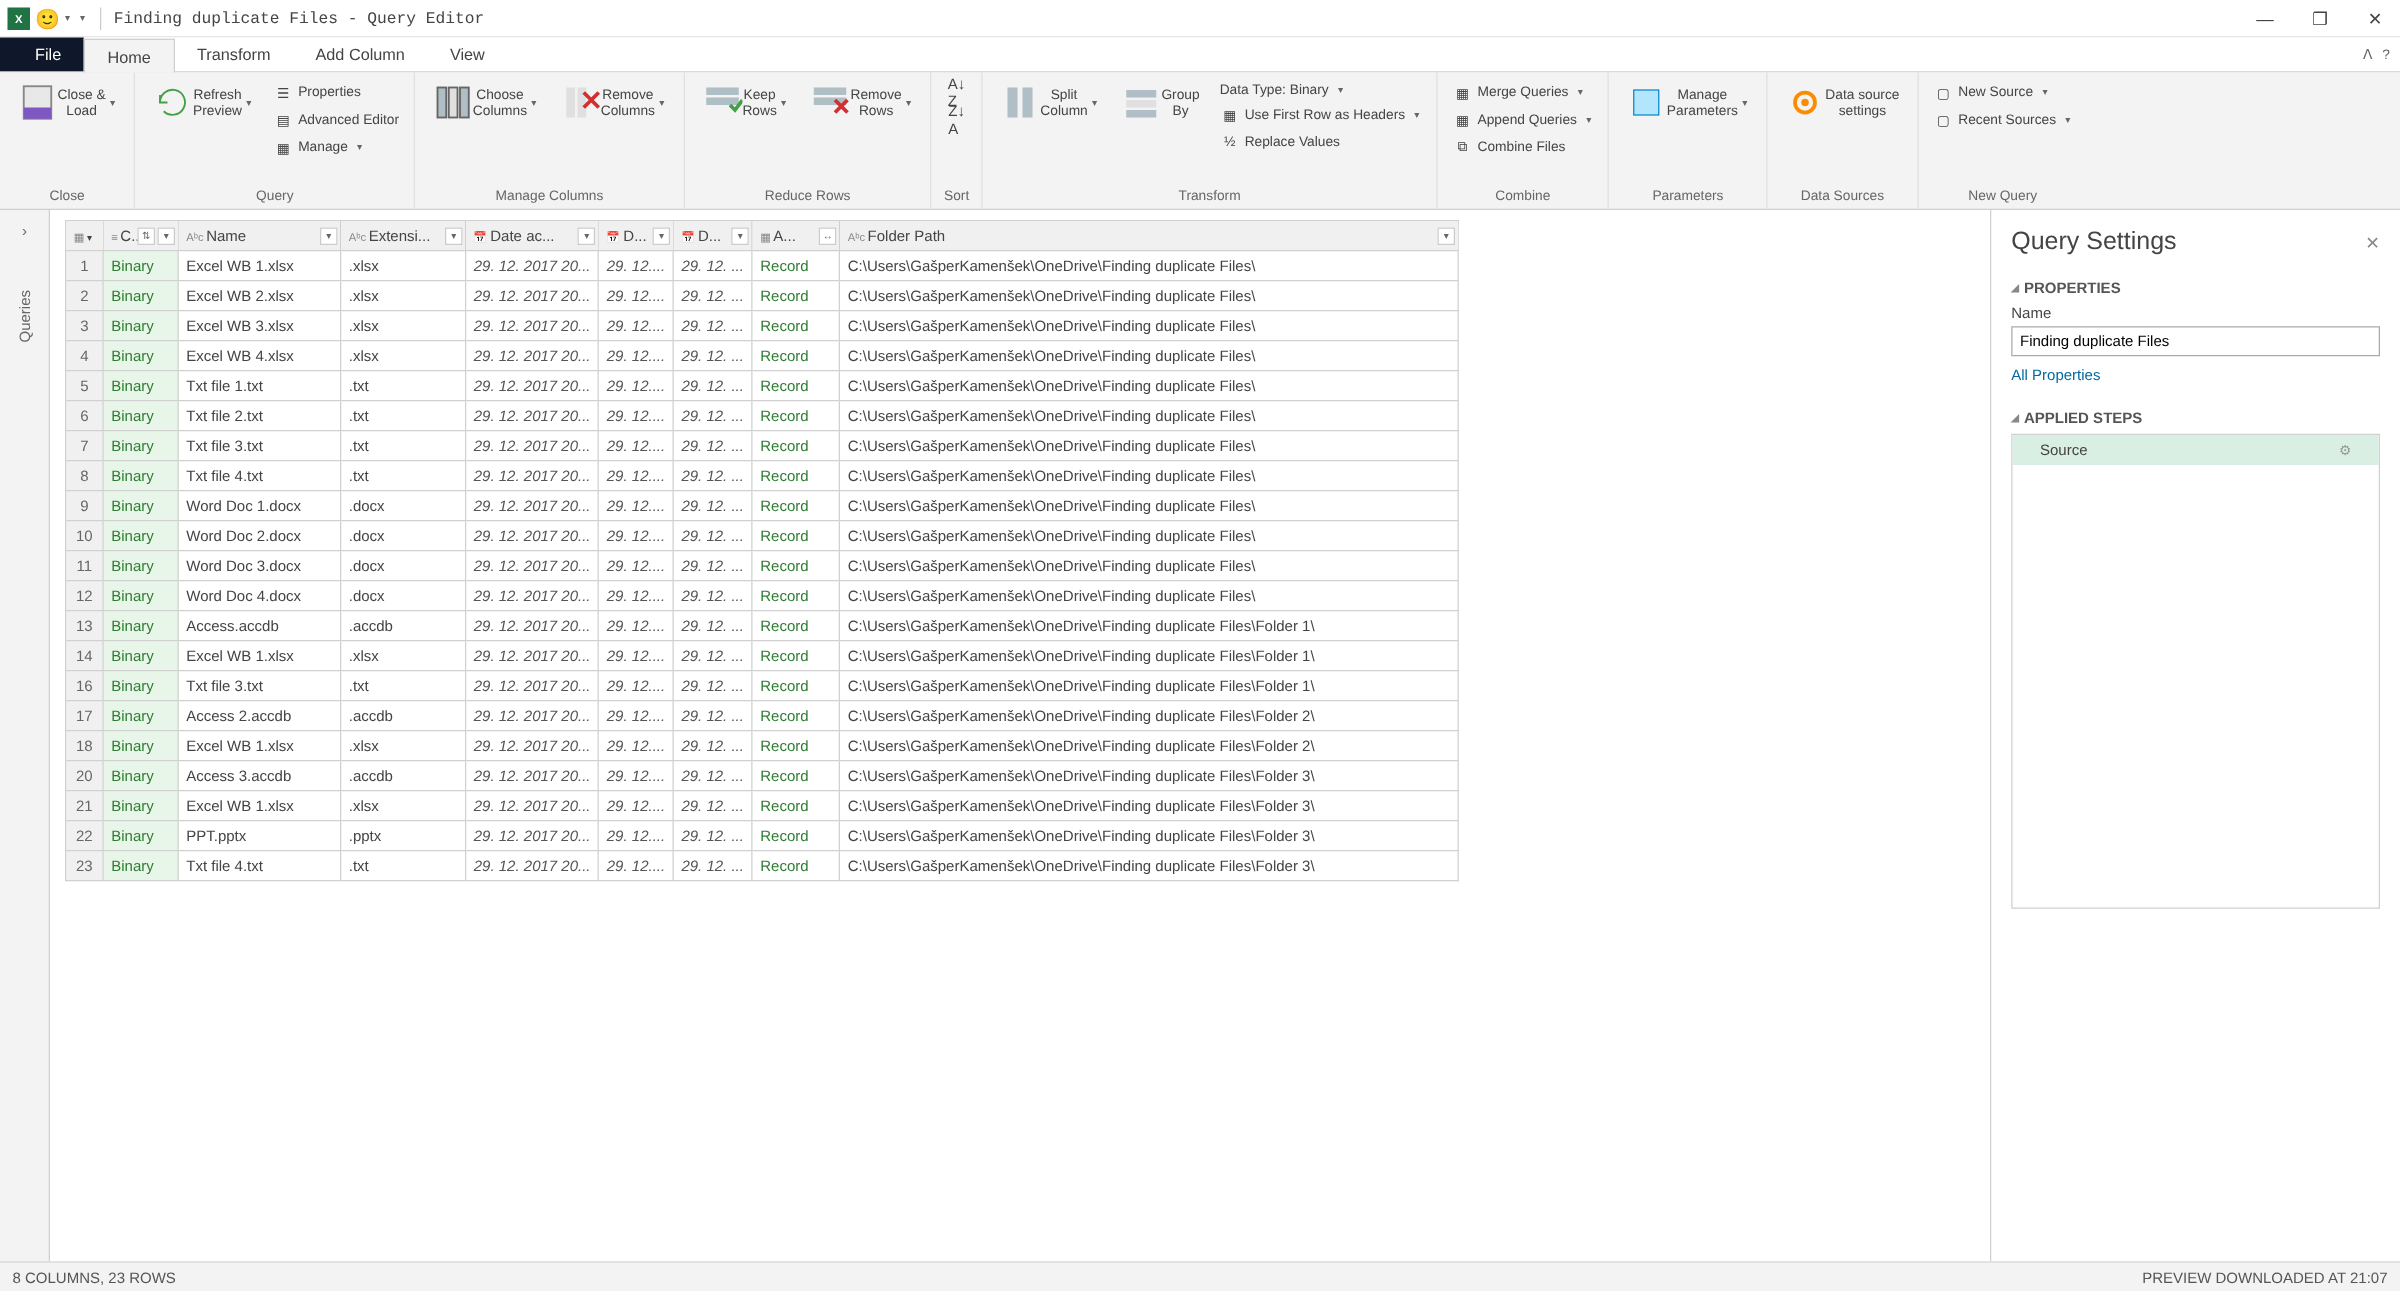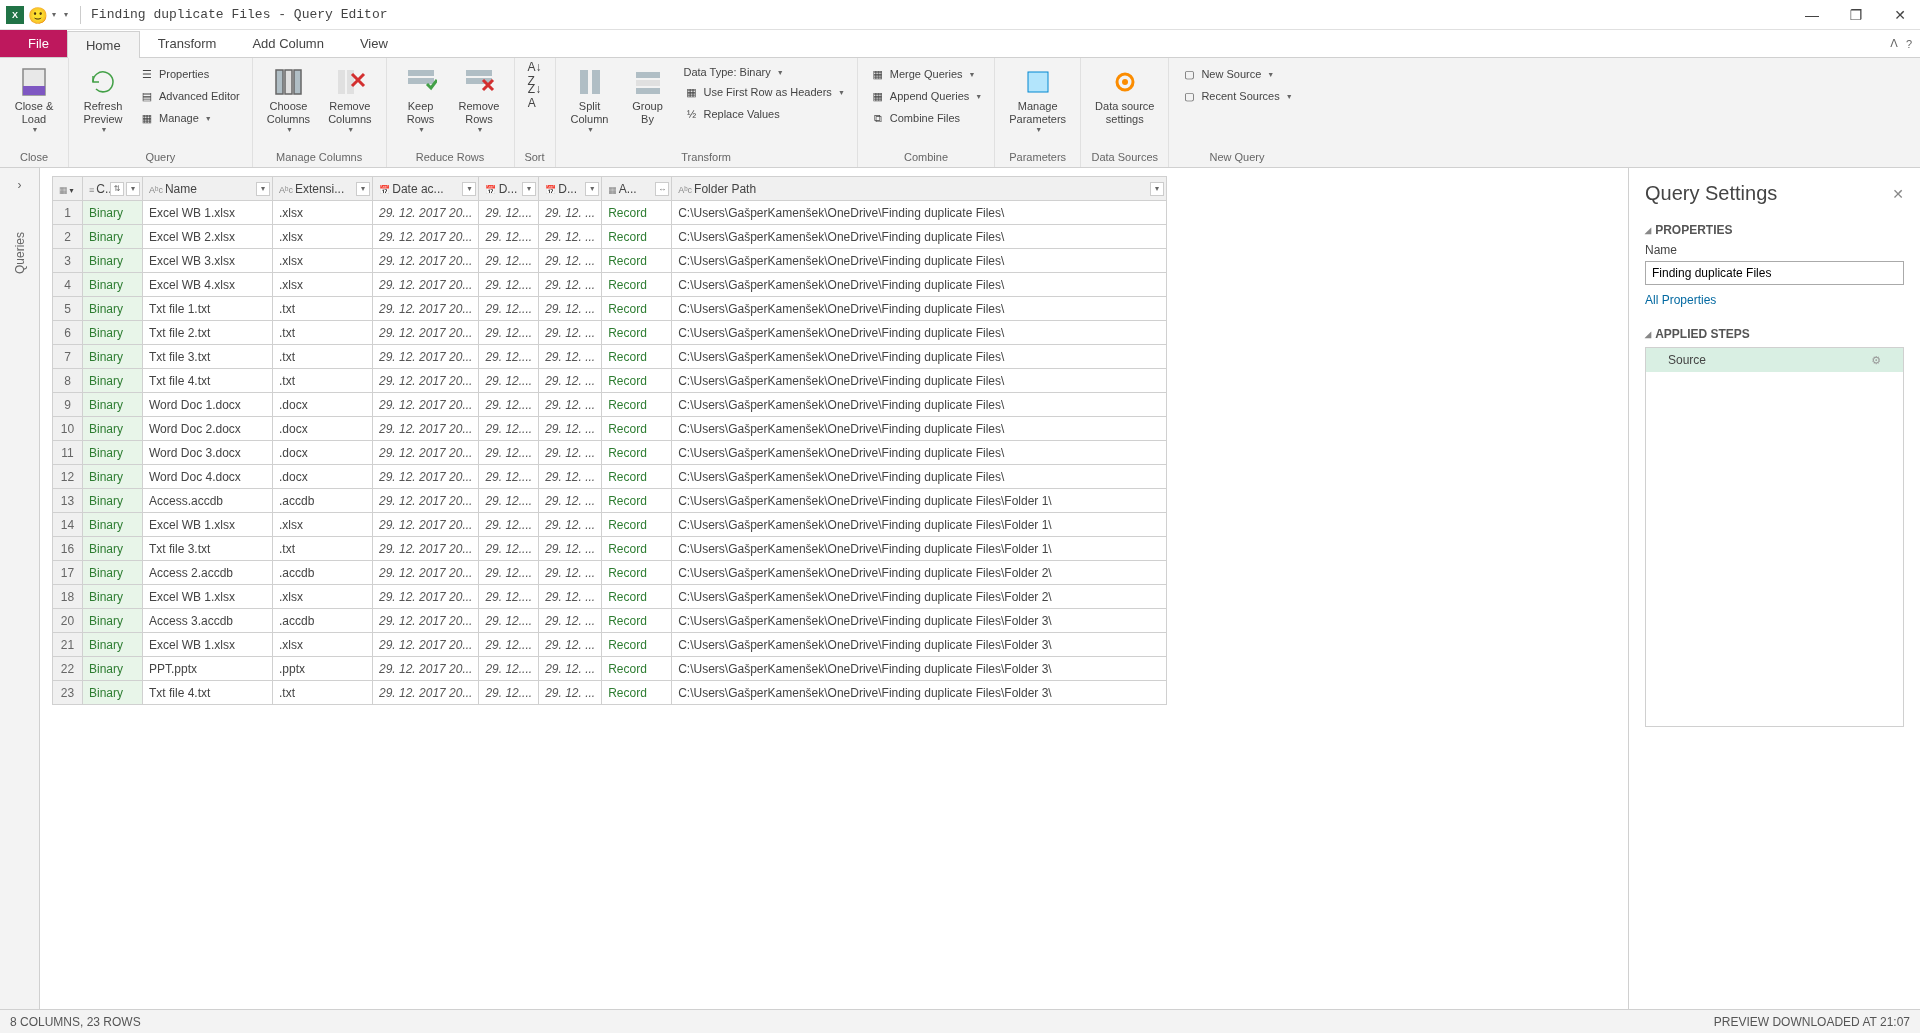--- a/index.html
+++ b/index.html
@@ -12,30 +12,30 @@
 .titlebar .smiley { width: 18px; height: 18px; font-size: 16px; }
 .titlebar .dropdown-arrow { font-size: 8px; color: #666; padding: 0 2px; }
 .titlebar .divider { width: 1px; height: 18px; background: #ccc; margin: 0 6px; }
 .titlebar .title { font-size: 13px; color: #444; font-family: Liberation Mono, monospace; }
 .titlebar .right { margin-left: auto; display: flex; align-items: center; gap: 16px; }
 .titlebar .win-btn { width: 28px; height: 22px; display: flex; align-items: center; justify-content: center; font-size: 14px; cursor: pointer; }
 
 
 .tabs { height: 28px; display: flex; align-items: stretch; background: #fff; border-bottom: 1px solid #d0d0d0; }
 .tab { padding: 0 18px; display: flex; align-items: center; font-size: 13px; cursor: pointer; }
-.tab.file { background: #be185d; color: #fff; padding-left: 28px; }
+.tab.file { background: #0f172a; color: #fff; padding-left: 28px; }
 .tab.active { background: #f3f3f3; border: 1px solid #d0d0d0; border-bottom: none; position: relative; top: 1px; }
 .tabs .collapse { margin-left: auto; padding: 0 8px; display: flex; align-items: center; font-size: 11px; color: #666; }
 
 
 .ribbon { height: 110px; display: flex; background: #f3f3f3; border-bottom: 1px solid #d0d0d0; }
 .ribbon-group { display: flex; flex-direction: column; padding: 4px 8px; border-right: 1px solid #e0e0e0; }
 .ribbon-group .controls { flex: 1; display: flex; align-items: flex-start; gap: 6px; }
 .ribbon-group .label { text-align: center; font-size: 11px; color: #666; padding-top: 2px; }
-.big-btn { display: flex; flex-direction: column; align-items: center; justify-content: flex-start; padding: 4px 6px; cursor: pointer; min-width: 52px; }
+.big-btn { display: flex; flex-direction: row; align-items: center; justify-content: flex-start; padding: 4px 6px; cursor: pointer; min-width: 52px; }
 .big-btn .icon { width: 32px; height: 32px; margin-bottom: 2px; display: flex; align-items: center; justify-content: center; }
 .big-btn .text { font-size: 11px; text-align: center; line-height: 1.2; }
 .small-btn { display: flex; align-items: center; gap: 4px; padding: 2px 4px; cursor: pointer; font-size: 11px; white-space: nowrap; }
 .small-btn .icon { width: 16px; height: 16px; display: flex; align-items: center; justify-content: center; }
 .vstack { display: flex; flex-direction: column; gap: 2px; justify-content: flex-start; padding-top: 2px; }
 .dropdown-caret { font-size: 7px; margin-left: 2px; color: #666; }
 
 
 .main { display: flex; height: calc(100% - 30px - 28px - 110px - 24px); }
 .nav-rail { width: 40px; background: #f3f3f3; border-right: 1px solid #d0d0d0; display: flex; flex-direction: column; align-items: center; padding-top: 10px; }
@@ -47,21 +47,21 @@
 .grid th, .grid td { border: 1px solid #d0d0d0; padding: 3px 6px; text-align: left; font-size: 12px; height: 24px; overflow: hidden; white-space: nowrap; text-overflow: ellipsis; }
 .grid th { background: #f0f0f0; position: relative; font-weight: normal; }
 .grid th .filter { position: absolute; right: 2px; top: 50%; transform: translateY(-50%); font-size: 8px; color: #666; border: 1px solid #ccc; width: 14px; height: 14px; display: flex; align-items: center; justify-content: center; background: #fff; }
 .grid th .type-icon { font-size: 9px; color: #888; margin-right: 2px; }
 .grid .rownum { background: #f0f0f0; text-align: center; color: #666; width: 28px; }
 .grid .binary { background: #e8f5e9; color: #2e7d32; }
 .grid .record { color: #2e7d32; }
 .grid .italic { font-style: italic; color: #555; }
 
 
-.settings { width: 292px; background: #fff; border-left: 1px solid #d0d0d0; padding: 14px 16px; }
+.settings { width: 328px; background: #fff; border-left: 1px solid #d0d0d0; padding: 14px 16px; }
 .settings h2 { font-size: 20px; font-weight: 300; color: #444; margin-bottom: 18px; display: flex; justify-content: space-between; align-items: center; }
 .settings h2 .close-x { font-size: 14px; color: #888; cursor: pointer; }
 .settings .section-hdr { font-size: 12px; font-weight: bold; color: #555; margin: 10px 0 6px; display: flex; align-items: center; gap: 4px; }
 .settings .section-hdr .tri { font-size: 8px; color: #888; }
 .settings .field-label { font-size: 12px; margin-bottom: 4px; }
 .settings input[type=text] { width: 100%; padding: 4px 6px; font-size: 12px; border: 1px solid #aaa; }
 .settings .link { color: #0369a1; font-size: 12px; margin-top: 8px; cursor: pointer; }
 .settings .steps { border: 1px solid #d0d0d0; margin-top: 6px; height: 380px; }
 .settings .step { padding: 5px 22px; font-size: 12px; background: #d9efe3; display: flex; justify-content: space-between; align-items: center; text-align: right; }
 .settings .step .gear { font-size: 11px; color: #999; }

